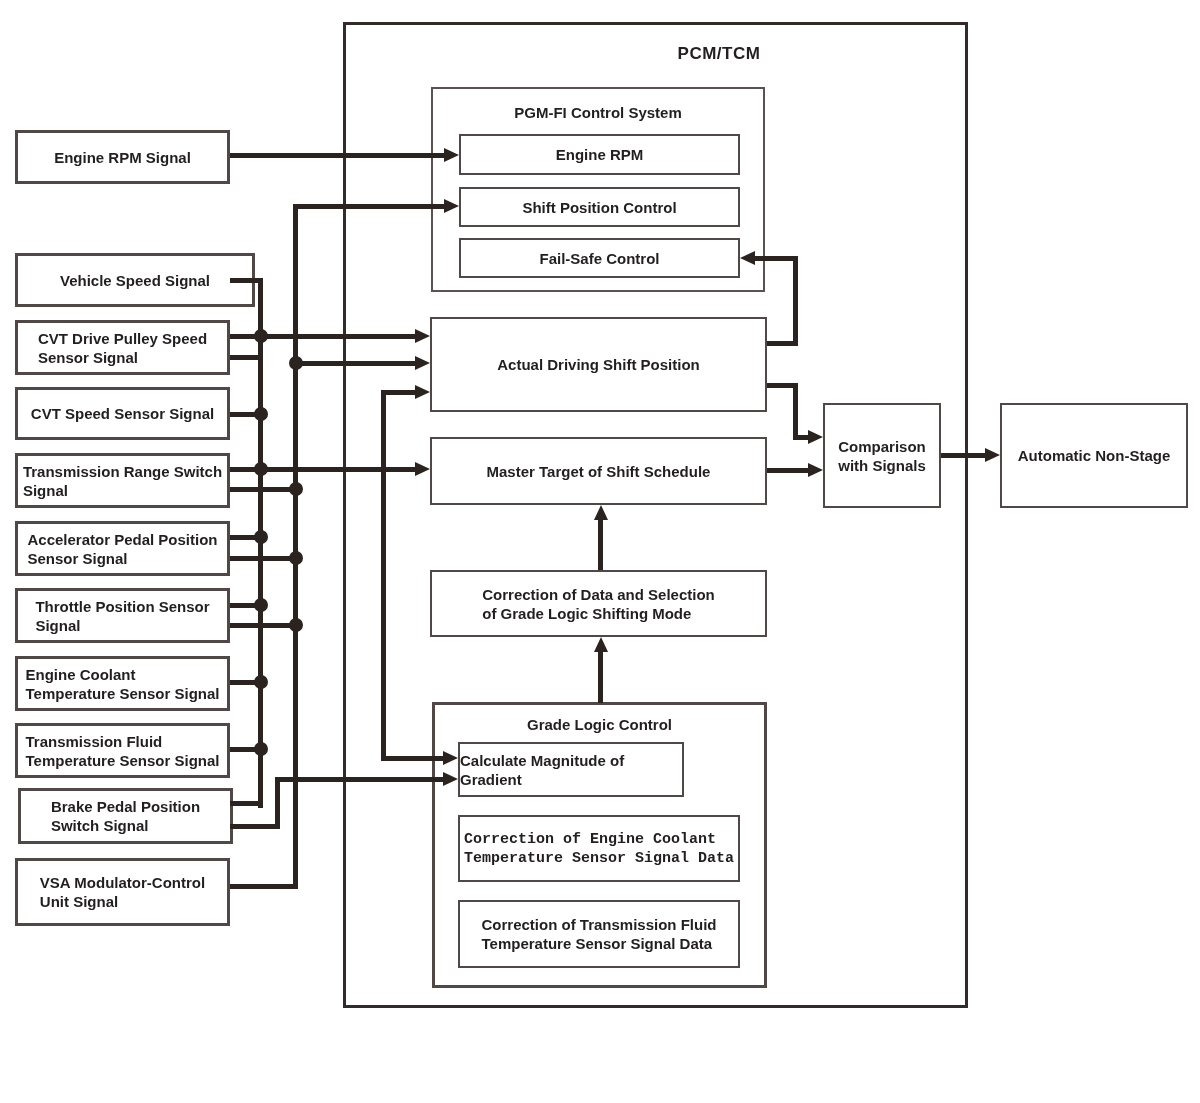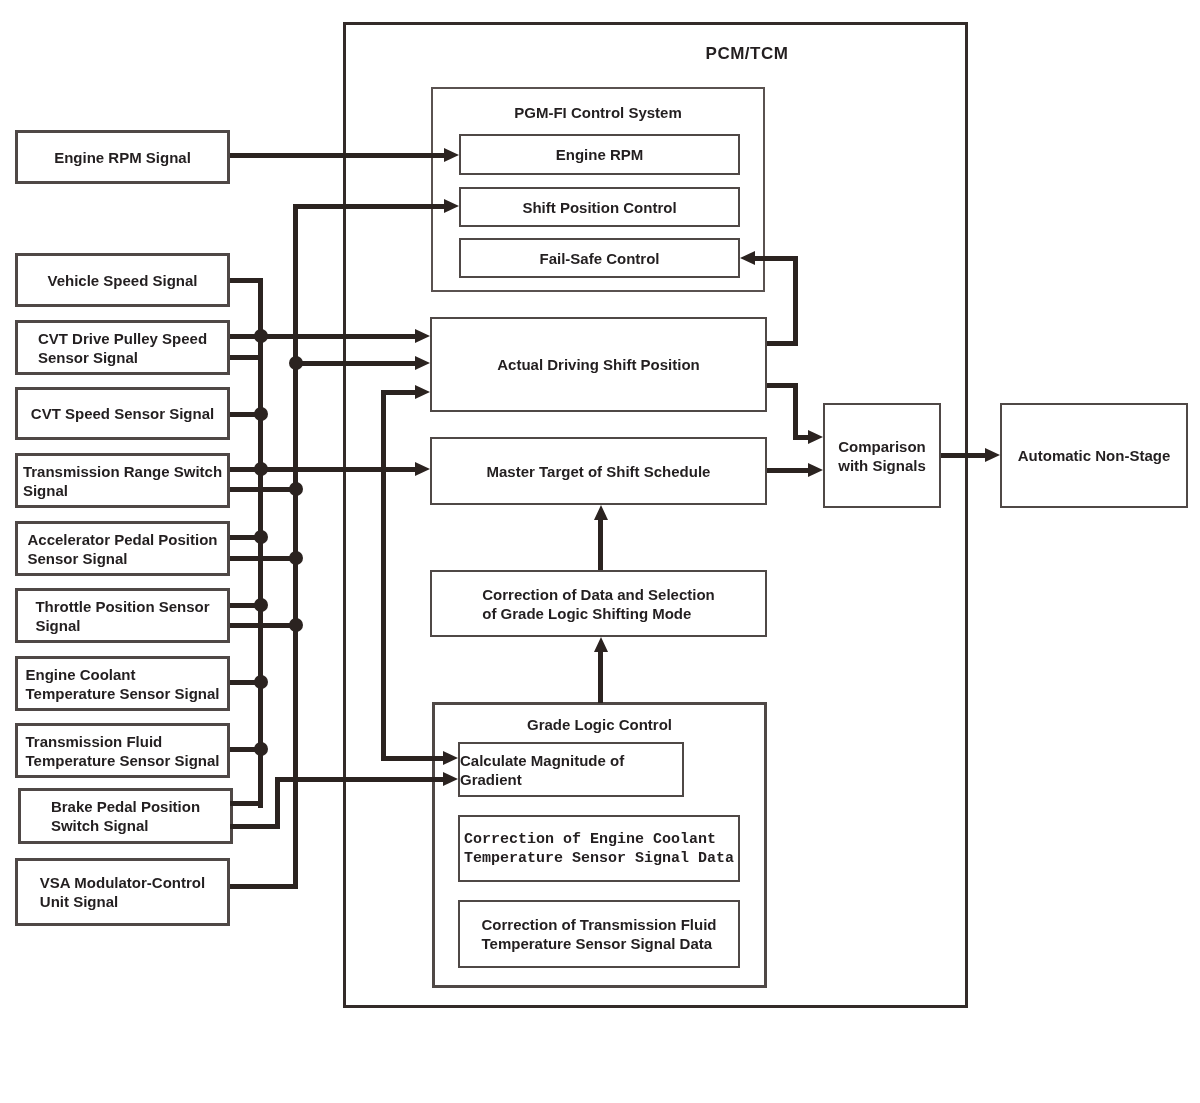--- a/index.html
+++ b/index.html
@@ -32,26 +32,26 @@
   .ar-r{position:absolute;width:0;height:0;border-top:7px solid transparent;border-bottom:7px solid transparent;border-left:15px solid #2b2320;}
   .ar-l{position:absolute;width:0;height:0;border-top:7px solid transparent;border-bottom:7px solid transparent;border-right:15px solid #2b2320;}
   .ar-u{position:absolute;width:0;height:0;border-left:7px solid transparent;border-right:7px solid transparent;border-bottom:15px solid #2b2320;}
 </style>
 </head>
 <body>
 
 <div id="canvas">
 
   <div class="outer" style="left:343px;top:22px;width:625px;height:986px;"></div>
-  <div class="pcmtitle" style="left:343px;top:44px;width:752px;margin-left:28px;">PCM/TCM</div>
+  <div class="pcmtitle" style="left:343px;top:44px;width:752px;">PCM/TCM</div>
 
   <div class="box" style="left:15px;top:130px;width:215px;height:54px;">
       <span class="txt">Engine RPM Signal</span>
     </div>
-  <div class="box" style="left:15px;top:253px;width:215px;height:54px;">
+  <div class="box" style="left:15px;top:253px;width:240px;height:54px;">
       <span class="txt">Vehicle Speed Signal</span>
     </div>
   <div class="box" style="left:15px;top:320px;width:215px;height:55px;">
       <span class="txt">CVT Drive Pulley Speed
 Sensor Signal</span>
     </div>
   <div class="box" style="left:15px;top:387px;width:215px;height:53px;">
       <span class="txt">CVT Speed Sensor Signal</span>
     </div>
   <div class="box" style="left:15px;top:453px;width:215px;height:55px;">

